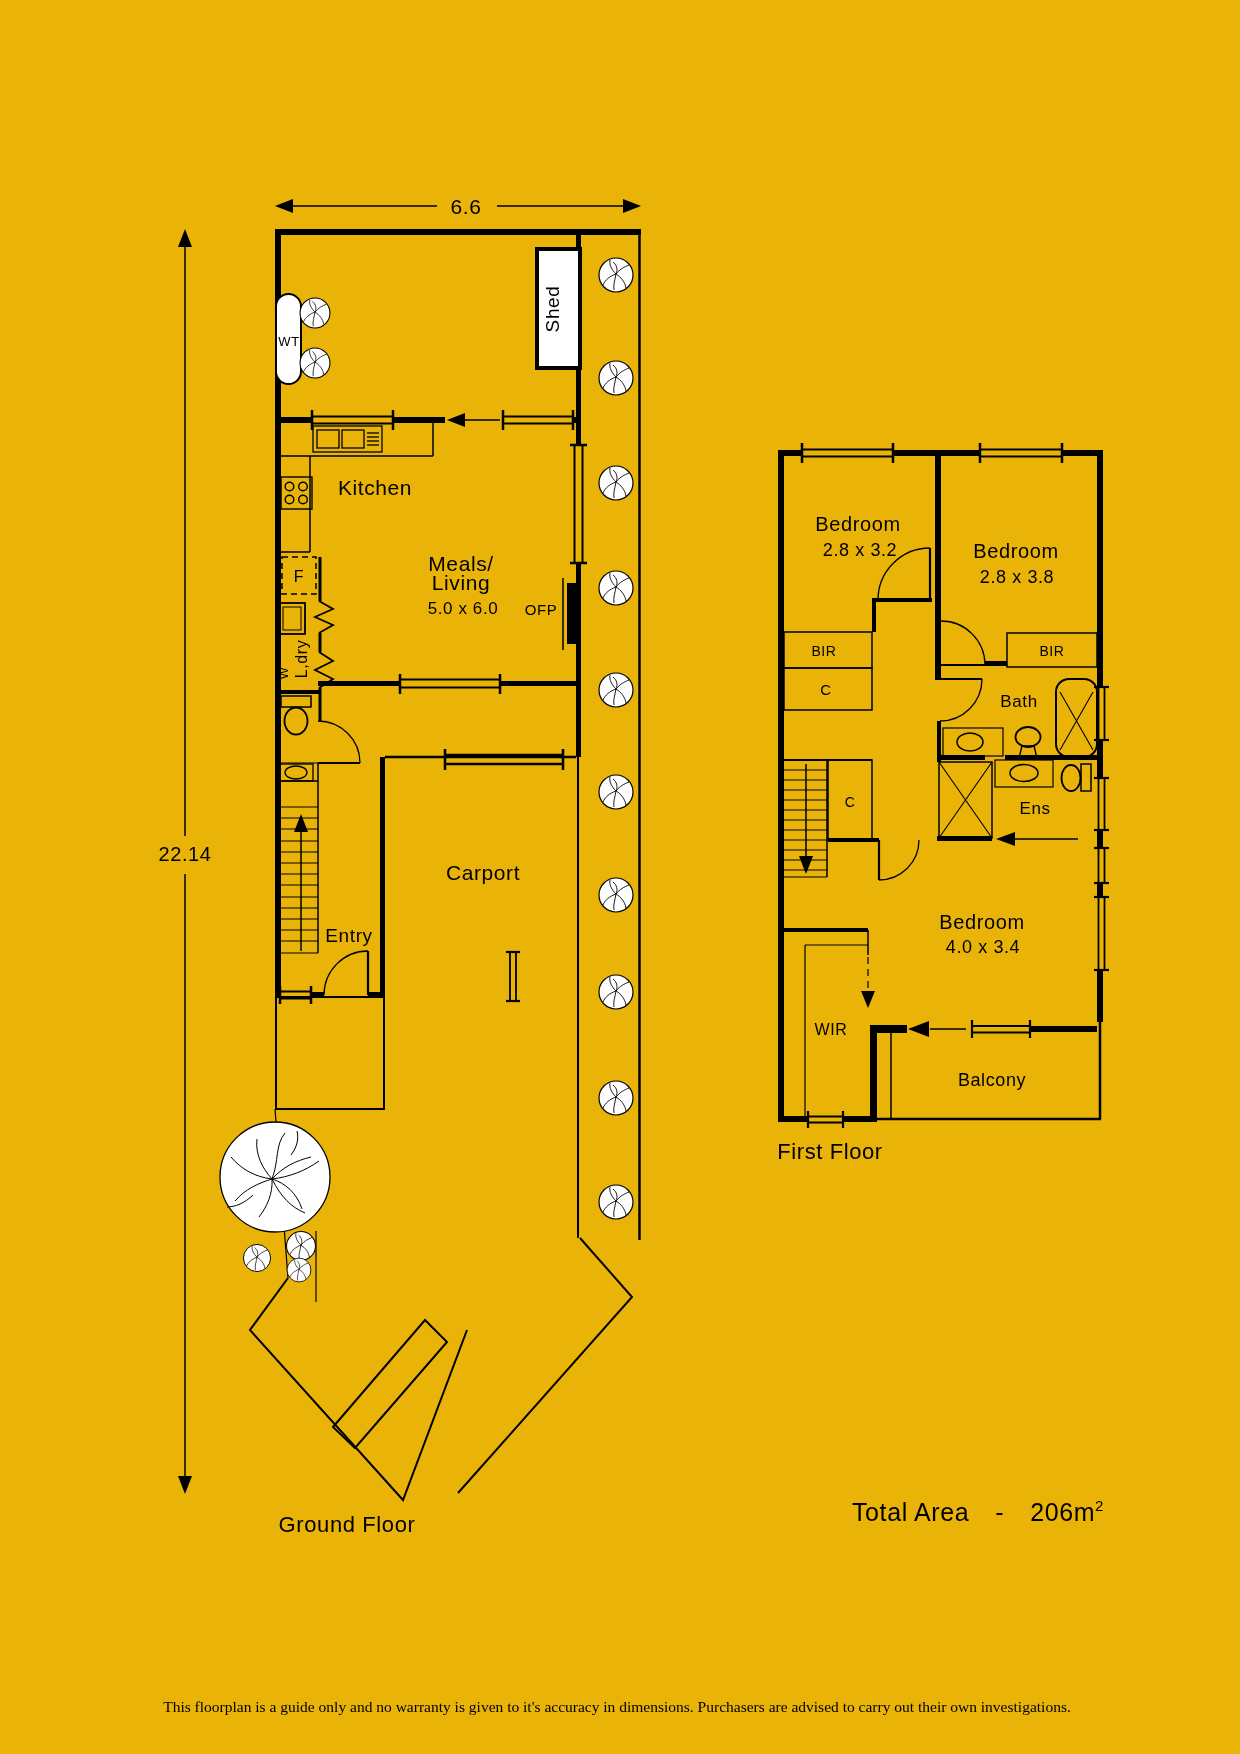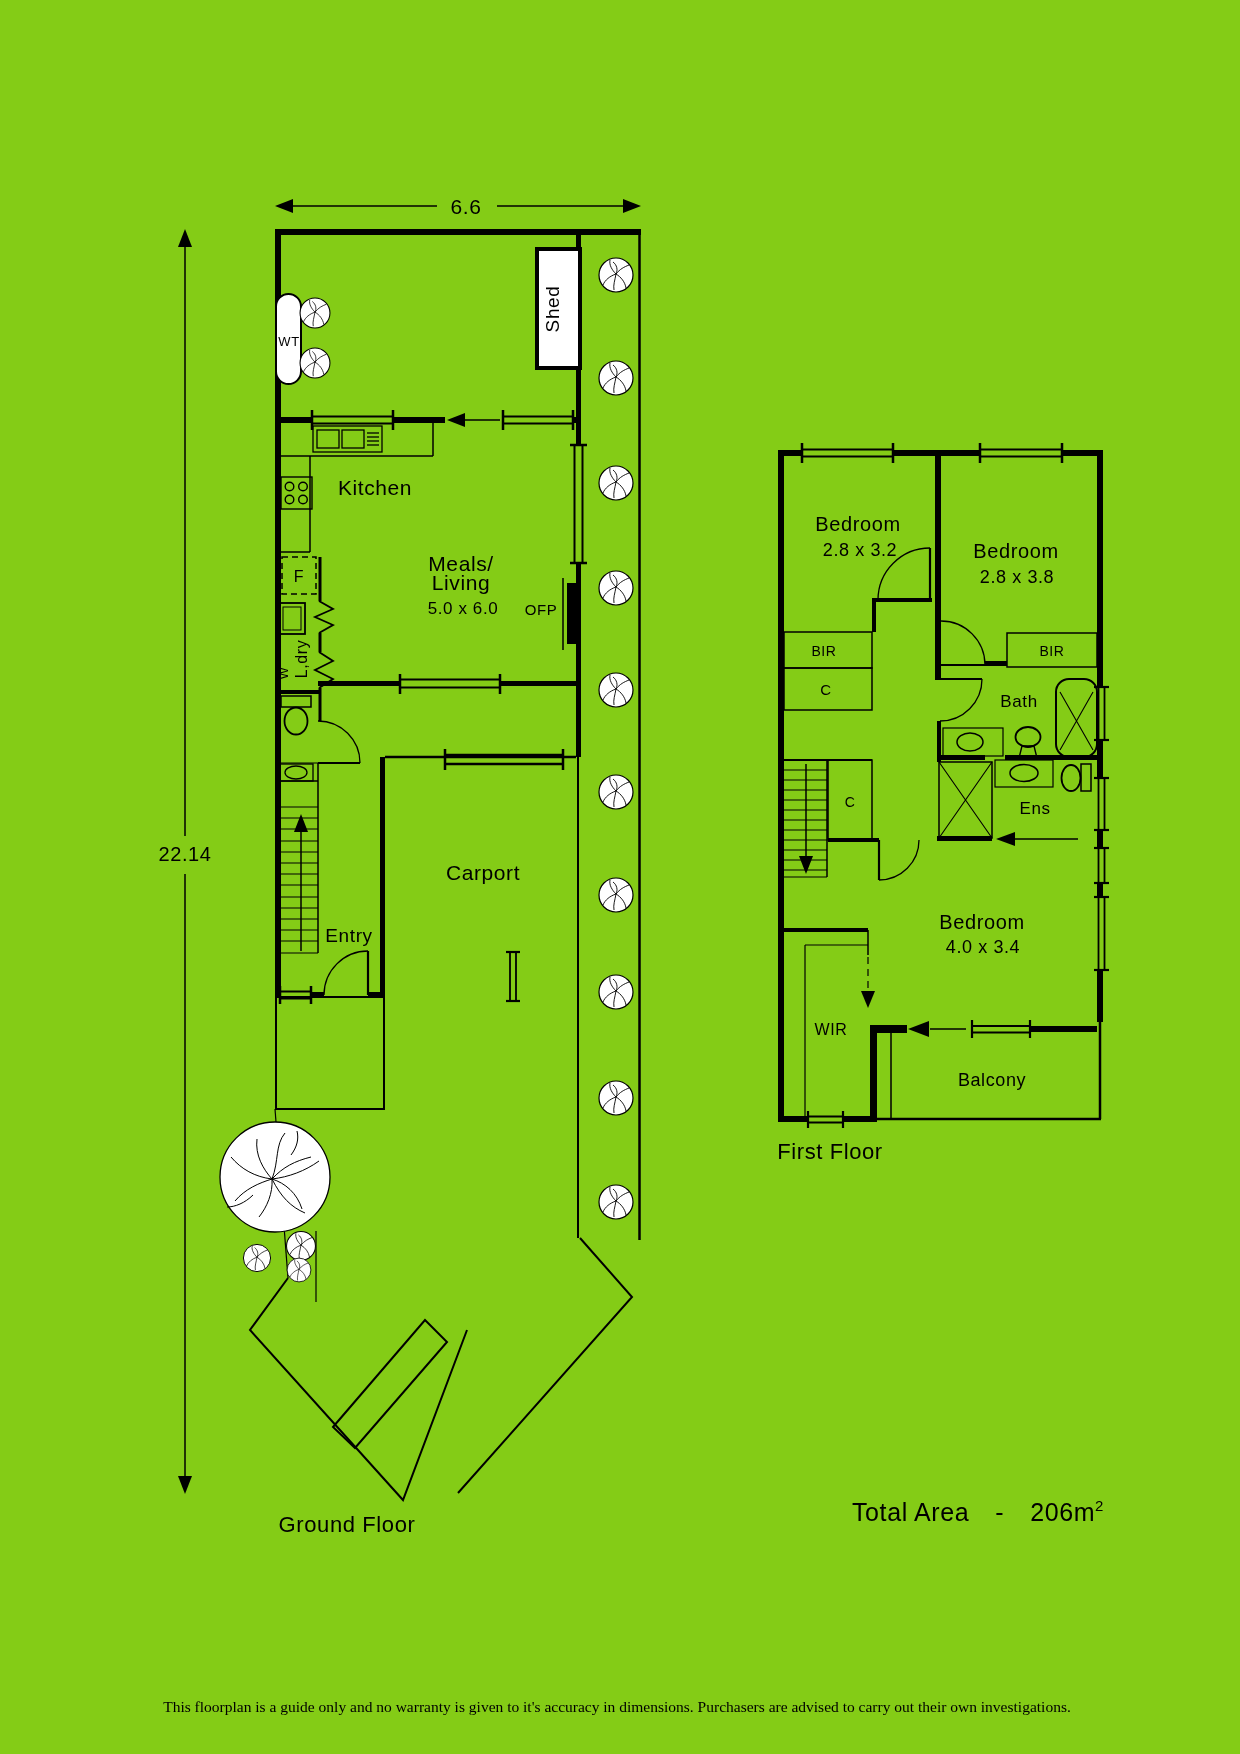--- a/index.html
+++ b/index.html
@@ -1,16 +1,16 @@
 <!DOCTYPE html>
 <html><head>
 <meta charset="utf-8">
 <style>
   html,body{margin:0;padding:0;background:#fff;}
-  .wrap{position:relative;width:1240px;height:1754px;background:#84cc16;overflow:hidden;}
+  .wrap{position:relative;width:1240px;height:1754px;background:#eab308;overflow:hidden;}
   svg{display:block;}
   text{fill:#000;stroke:none;font-family:"Liberation Sans",sans-serif;letter-spacing:.6px;}
   .serif{font-family:"Liberation Serif",serif;letter-spacing:0;}
 </style>
 </head>
 <body>
 
 <div class="wrap">
 <svg width="1240" height="1754" viewBox="0 0 1240 1754">
 

